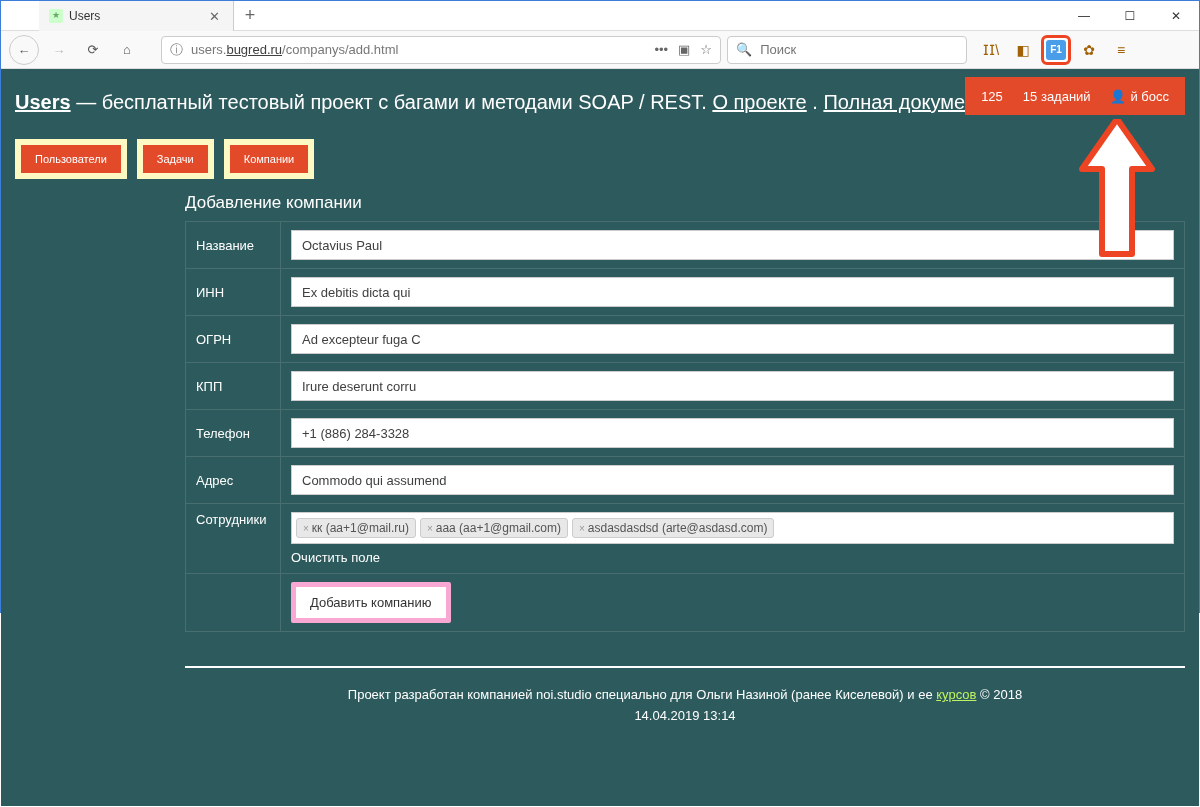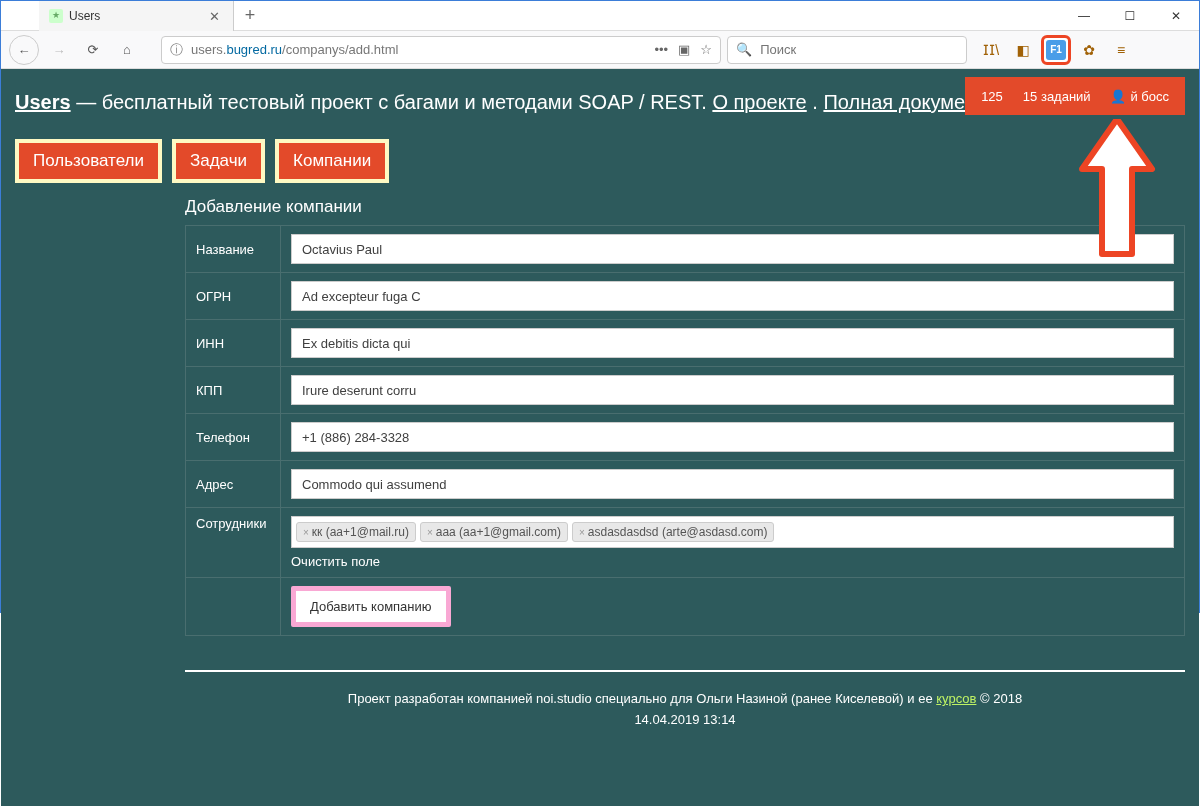--- a/index.html
+++ b/index.html
@@ -18,38 +18,38 @@
 .win-btn { width: 46px; display: flex; align-items: center; justify-content: center; color: #333; font-size: 12px; cursor: pointer; }
 
 
 .toolbar { height: 38px; background: #f9f9fa; display: flex; align-items: center; padding: 0 8px; gap: 6px; border-bottom: 1px solid #ddd; }
 .nav-btn { width: 28px; height: 28px; display: flex; align-items: center; justify-content: center; color: #555; cursor: pointer; border-radius: 4px; }
 .nav-btn.back { border: 1px solid #ccc; border-radius: 50%; width: 30px; height: 30px; }
 .nav-disabled { color: #bbb; }
 .urlbar { flex: 1; height: 28px; border: 1px solid #ccc; border-radius: 4px; background: #fff; display: flex; align-items: center; padding: 0 8px; gap: 8px; max-width: 560px; }
 .url-icon { color: #888; font-size: 13px; }
 .url-text { flex: 1; font-size: 13px; color: #777; }
-.url-text .dark { color: #0369a1; }
+.url-text .dark { color: #404040; text-decoration: underline; }
 .url-actions { display: flex; gap: 10px; color: #666; }
 .searchbar { width: 240px; height: 28px; border: 1px solid #ccc; border-radius: 4px; background: #fff; display: flex; align-items: center; padding: 0 8px; gap: 8px; }
 .search-icon { color: #888; }
 .search-input { border: none; outline: none; flex: 1; font-size: 13px; color: #888; background: transparent; }
 .right-icons { display: flex; gap: 4px; align-items: center; margin-left: 4px; }
 .tb-icon { width: 28px; height: 28px; display: flex; align-items: center; justify-content: center; color: #a16207; cursor: pointer; border-radius: 4px; font-size: 14px; }
 .highlighted-icon { border: 3px solid #ed4524; border-radius: 6px; padding: 2px; background: #fff; }
 .highlighted-icon .inner { width: 20px; height: 20px; background: #4a9de8; border-radius: 3px; display: flex; align-items: center; justify-content: center; color: #fff; font-size: 10px; font-weight: bold; }
 
 
 .page { background: #2d5a5c; height: calc(807px - 30px - 38px - 2px); overflow: hidden; position: relative; color: #fff; }
 .topline { padding: 22px 14px; font-size: 20px; }
 .topline a { color: #fff; text-decoration: underline; }
 .topline .brand { font-weight: bold; }
 .topbar-right { position: absolute; top: 8px; right: 14px; background: #e34a2a; height: 38px; display: flex; align-items: center; padding: 0 16px; gap: 20px; color: #fff; font-size: 13px; }
 .nav-row { padding: 3px 14px 10px; display: flex; gap: 10px; }
-.nav-btn2 { background: #e34a2a; color: #fff; border: 4px solid #fef9c3; padding: 8px 14px; cursor: pointer; font-size: 17px; }
+.nav-btn2 { background: #e34a2a; color: #fff; border: 6px solid #fef9c3; padding: 8px 14px; cursor: pointer; font-size: 11px; }
 
 .form-wrap { margin-left: 184px; margin-right: 14px; }
 .form-title { font-size: 17px; font-weight: normal; padding: 4px 0 8px; }
 .form-table { width: 100%; border-collapse: collapse; }
 .form-table td { border: 1px solid #496e6f; padding: 8px 10px; vertical-align: middle; }
 .form-table td.label { width: 95px; color: #fff; font-size: 13px; background: #2d5a5c; }
 .form-table td.field { background: #2d5a5c; }
 .text-input { width: 100%; height: 30px; border: 1px solid #ccc; background: #fff; color: #404040; padding: 0 10px; font-size: 13px; }
 .select-input { width: 100%; height: 30px; border: 1px solid #aaa; background: #eee; color: #555; padding: 0 10px; font-size: 13px; display: flex; align-items: center; position: relative; }
 .select-input::after { content: "▼"; position: absolute; right: 10px; font-size: 9px; color: #888; }
@@ -133,26 +133,26 @@
 
     <div class="form-wrap">
       <div class="form-title">Добавление компании</div>
       <table class="form-table">
         <tbody>
             <tr>
               <td class="label">Название</td>
             <td class="field"><input class="text-input" value="Octavius Paul" style=""></td>
             </tr>
         <tr>
+              <td class="label">ИНН</td>
+            <td class="field"><input class="text-input" value="Ex debitis dicta qui" style=""></td>
+            </tr>
+        <tr>
               <td class="label">ОГРН</td>
             <td class="field"><input class="text-input" value="Ad excepteur fuga C" style=""></td>
-            </tr>
-        <tr>
-              <td class="label">ИНН</td>
-            <td class="field"><input class="text-input" value="Ex debitis dicta qui" style=""></td>
             </tr>
         <tr>
               <td class="label">КПП</td>
             <td class="field"><input class="text-input" value="Irure deserunt corru" style=""></td>
             </tr>
         <tr>
               <td class="label">Телефон</td>
             <td class="field"><input class="text-input" value="+1 (886) 284-3328" style=""></td>
             </tr>
         <tr>

